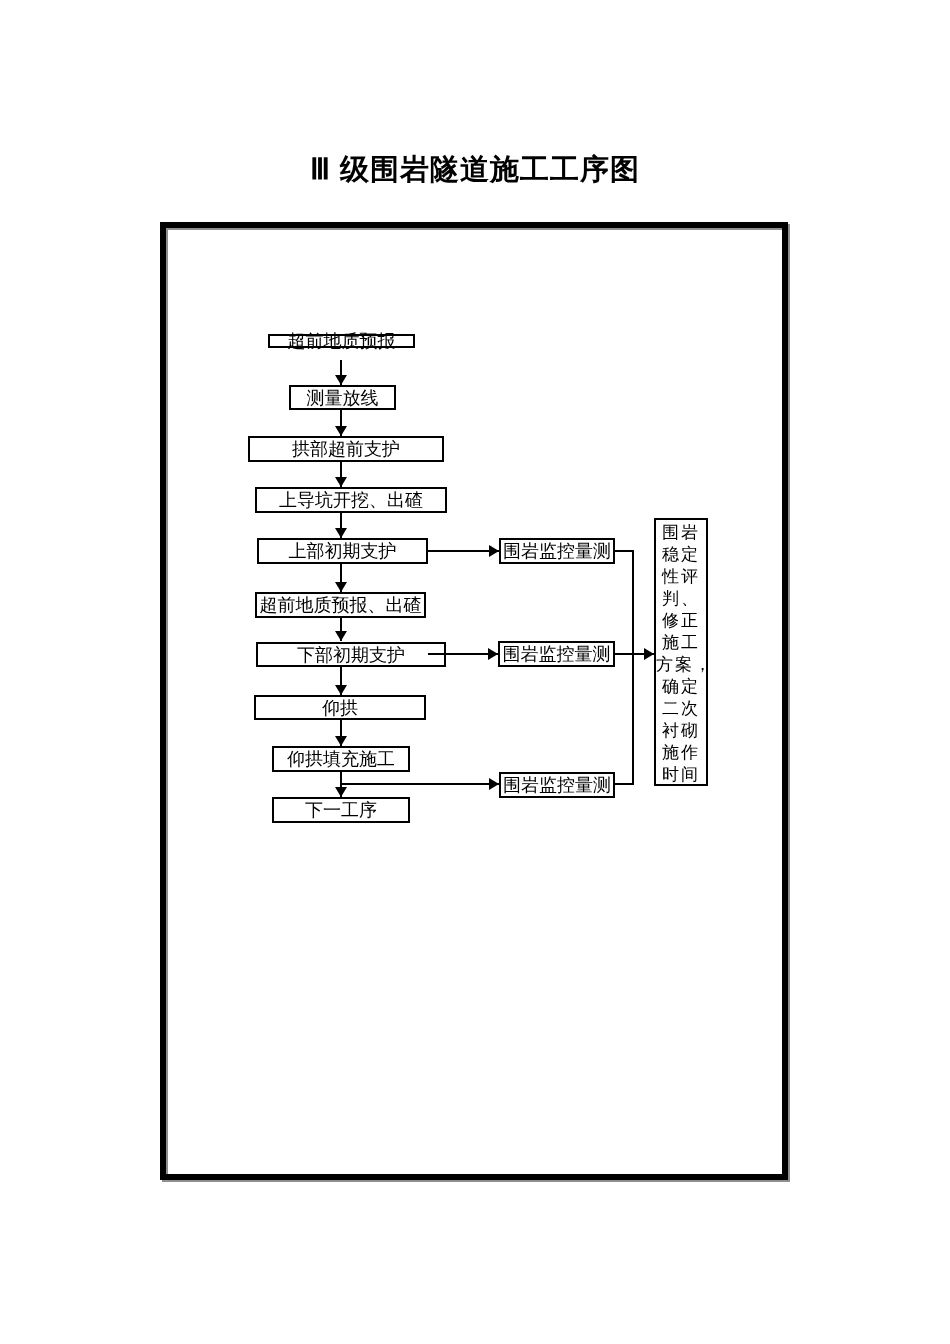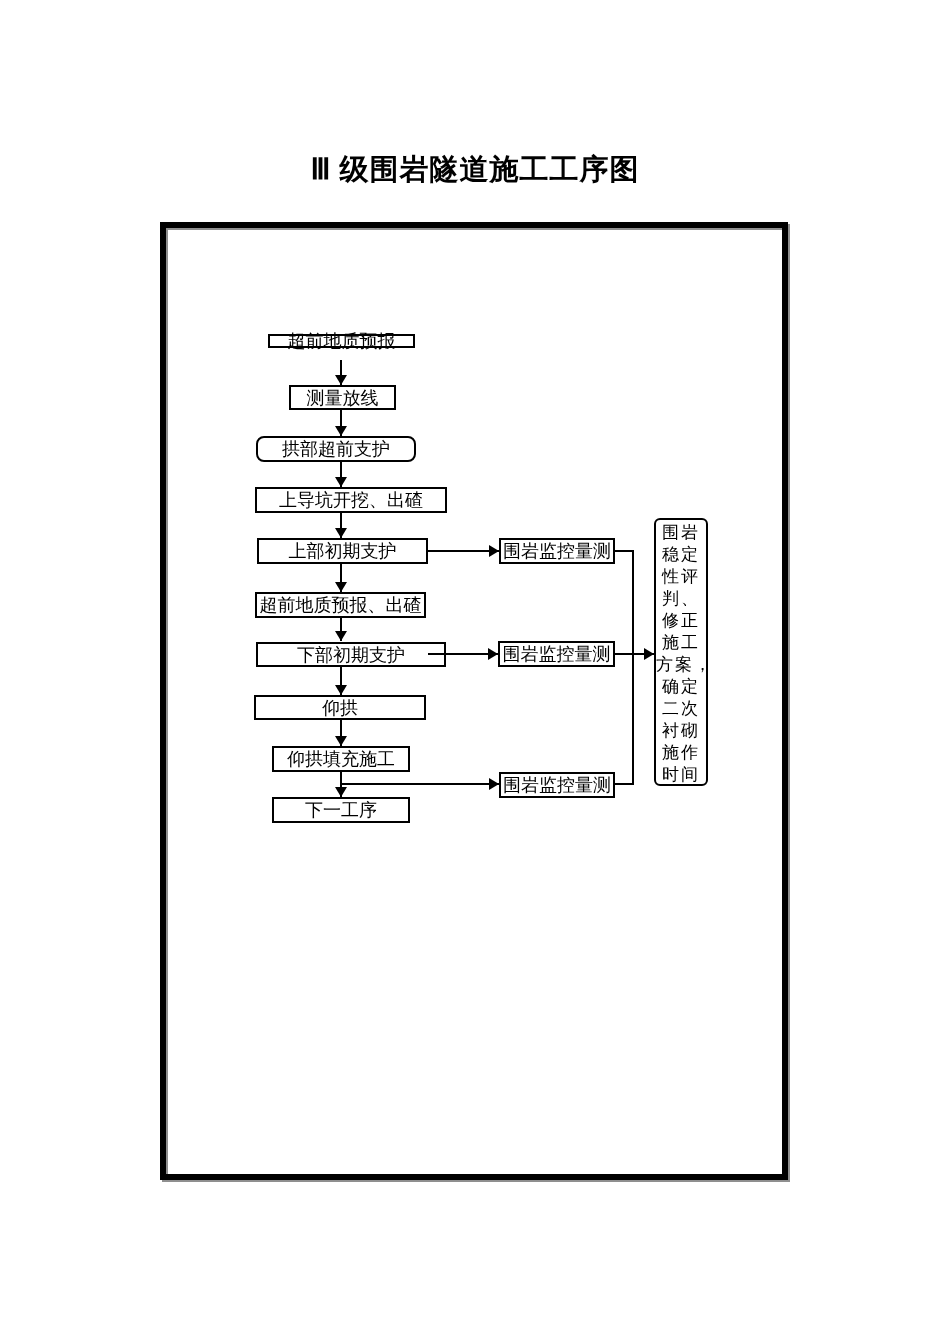--- a/index.html
+++ b/index.html
@@ -1,18 +1,18 @@
 <!DOCTYPE html>
 <html><head>
 <meta charset="utf-8">
 <style>
   html,body { margin:0; padding:0; background:#ffffff; }
   .page {
     position:relative; width:950px; height:1344px; background:#ffffff;
-    font-family:Liberation Serif, serif; color:#000;
+    font-family:Liberation Sans, sans-serif; color:#000;
     overflow:hidden;
   }
   .title {
     position:absolute; left:0; top:150px; width:100%;
     text-align:center; font-size:29px; font-weight:bold;
     letter-spacing:1px; white-space:nowrap;
   }
   .frame {
     position:absolute; left:160px; top:222px; width:628px; height:958px;
     box-sizing:border-box; border:6px solid #000; background:#ffffff;
@@ -54,21 +54,21 @@
   <div class="title">Ⅲ 级围岩隧道施工工序图</div>
 
   <div class="frame"></div>
 
   <div class="fbox" style="left:268px;top:334px;width:147px;height:14px;">
       <span>超前地质预报</span>
     </div>
   <div class="fbox" style="left:289px;top:385px;width:107px;height:25px;">
       <span>测量放线</span>
     </div>
-  <div class="fbox" style="left:256px;top:436px;width:160px;height:26px;border-radius:8px;">
+  <div class="fbox" style="left:248px;top:436px;width:196px;height:26px;">
       <span>拱部超前支护</span>
     </div>
   <div class="fbox" style="left:255px;top:487px;width:192px;height:26px;">
       <span>上导坑开挖、出碴</span>
     </div>
   <div class="fbox" style="left:257px;top:538px;width:171px;height:26px;">
       <span>上部初期支护</span>
     </div>
   <div class="fbox" style="left:255px;top:592px;width:171px;height:26px;">
       <span>超前地质预报、出碴</span>
@@ -89,21 +89,21 @@
   <div class="fbox" style="left:499px;top:538px;width:116px;height:26px;">
       <span>围岩监控量测</span>
     </div>
   <div class="fbox" style="left:498px;top:641px;width:117px;height:26px;">
       <span>围岩监控量测</span>
     </div>
   <div class="fbox" style="left:499px;top:772px;width:116px;height:26px;">
       <span>围岩监控量测</span>
     </div>
 
-  <div class="tallbox" style="left:654px;top:518px;width:54px;height:268px;border-radius:6px;">
+  <div class="tallbox" style="left:654px;top:518px;width:54px;height:268px;">
     <div class="ln">围岩</div>
     <div class="ln">稳定</div>
     <div class="ln">性评</div>
     <div class="ln">判、</div>
     <div class="ln">修正</div>
     <div class="ln">施工</div>
     <div class="ln">方案，</div>
     <div class="ln">确定</div>
     <div class="ln">二次</div>
     <div class="ln">衬砌</div>

